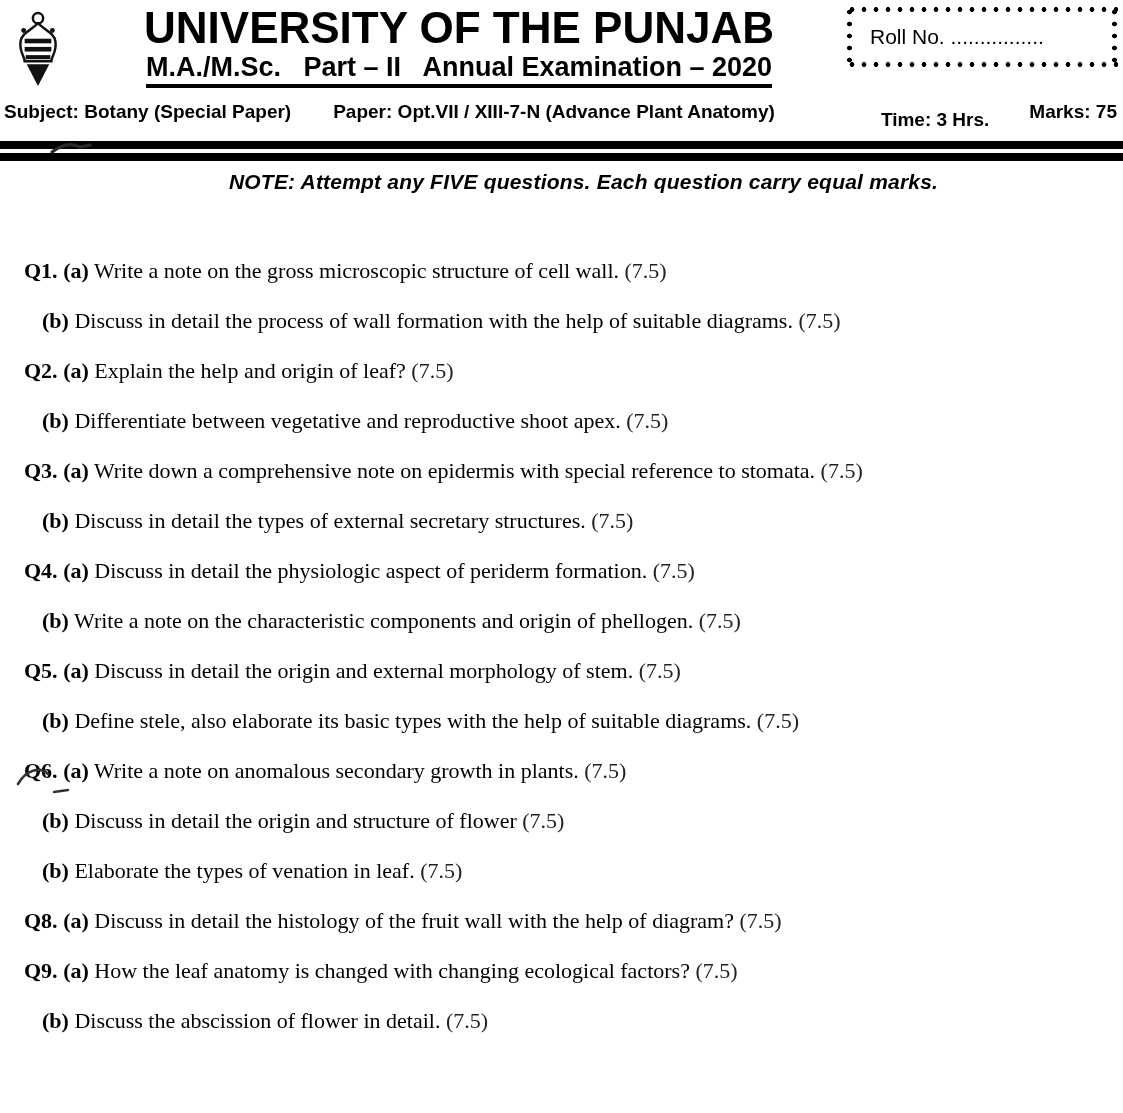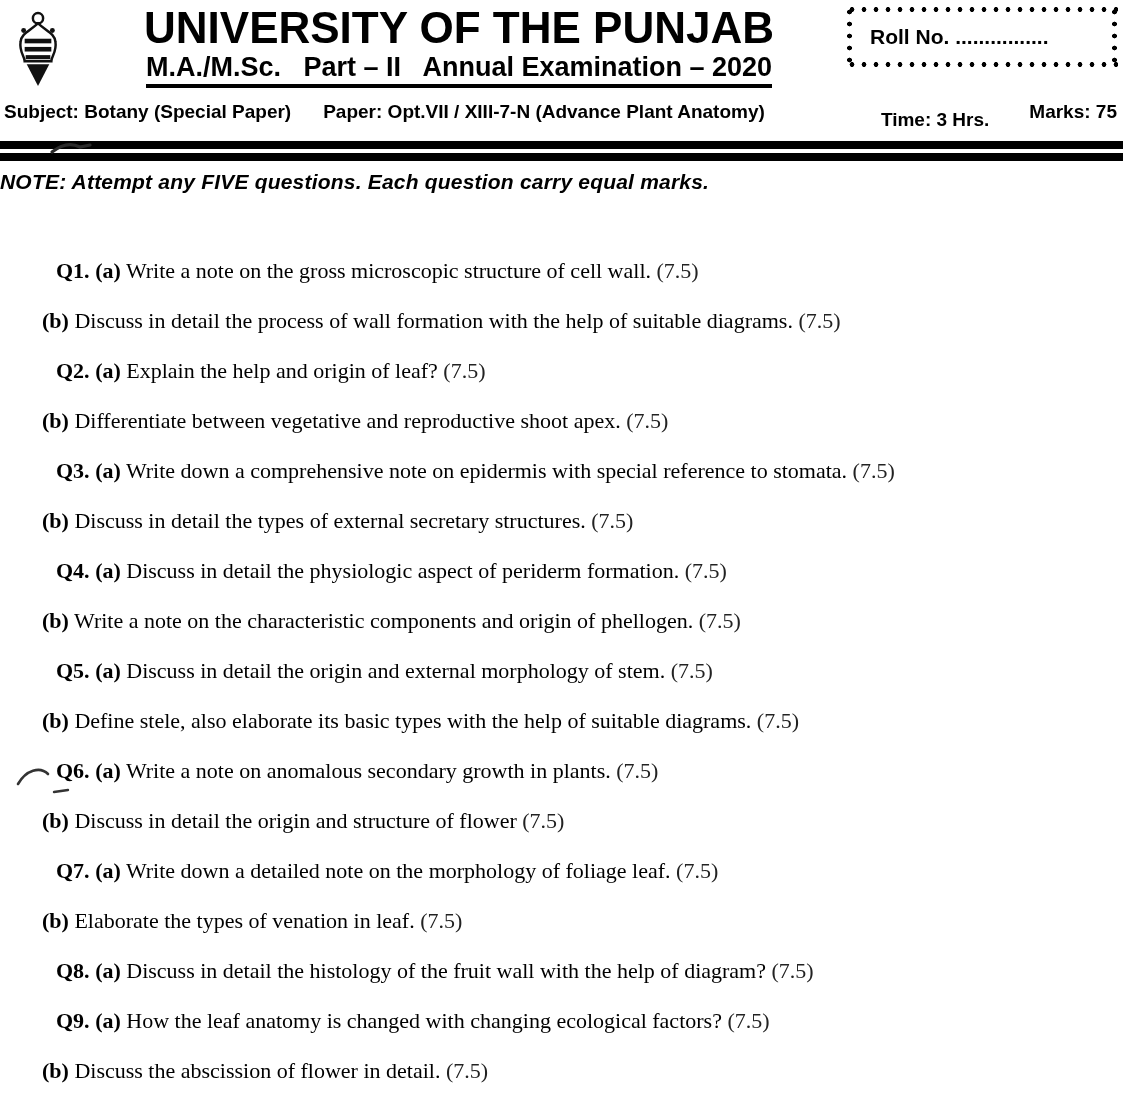--- a/index.html
+++ b/index.html
@@ -59,63 +59,64 @@
       radial-gradient(circle, #000 2.1px, transparent 2.7px),
       radial-gradient(circle, #000 2.1px, transparent 2.7px),
       radial-gradient(circle, #000 2.1px, transparent 2.7px),
       radial-gradient(circle, #000 2.1px, transparent 2.7px);
     background-size: 12px 7px, 12px 7px, 7px 12px, 7px 12px;
     background-position: 0 0, 0 100%, 0 0, 100% 0;
     background-repeat: repeat-x, repeat-x, repeat-y, repeat-y;
   }
   .roll-text {
     font-size: 21px;
-    font-weight: bold;
+    font-weight: normal;
     padding-left: 24px;
     white-space: pre;
   }
 
   
   .meta-row {
     display: flex;
     align-items: flex-start;
     font-size: 19px;
     font-weight: bold;
     padding: 7px 6px 5px 4px;
     white-space: nowrap;
   }
-  .meta-paper { margin-left: 32px; }
+  .meta-paper { margin-left: 42px; }
   .meta-time  { margin-left: auto; margin-top: 8px; }
   .meta-marks { margin-left: 40px; }
 
   
   .rules { margin-top: 5px; }
   .rule-bar { height: 8px; background: #000; }
   .rule-gap { height: 4px; background: #fff; }
 
   
   .note-line {
     margin-top: 9px;
-    text-align: left;
+    text-align: center;
     font-size: 21px;
     font-weight: bold;
     font-style: italic;
     letter-spacing: 0.2px;
+    margin-left: 44px;
   }
 
   
   .questions {
     margin-top: 62px;
     font-family: "Liberation Serif", serif;
     font-size: 22px;
   }
   .q-line {
     line-height: 30px;
     margin-bottom: 20px;
-    padding-left: 56px;
+    padding-left: 24px;
     white-space: nowrap;
   }
   .q-line.part-b { padding-left: 42px; }
   .q-bold { font-weight: bold; }
   .q-marks { color: #222; }
 
   
   .pen-mark { position: absolute; pointer-events: none; }
   .pen-mark-1 { left: 44px; top: 136px; }
   .pen-mark-2 { left: 10px; top: 762px; }
@@ -189,21 +190,20 @@
 
     <div class="q-line part-a"><span class="q-bold">Q4.</span> <span class="q-bold">(a)</span> <span class="q-text">Discuss in detail the physiologic aspect of periderm formation.</span> <span class="q-marks">(7.5)</span></div>
     <div class="q-line part-b"><span class="q-bold">(b)</span> <span class="q-text">Write a note on the characteristic components and origin of phellogen.</span> <span class="q-marks">(7.5)</span></div>
 
     <div class="q-line part-a"><span class="q-bold">Q5.</span> <span class="q-bold">(a)</span> <span class="q-text">Discuss in detail the origin and external morphology of stem.</span> <span class="q-marks">(7.5)</span></div>
     <div class="q-line part-b"><span class="q-bold">(b)</span> <span class="q-text">Define stele, also elaborate its basic types with the help of suitable diagrams.</span> <span class="q-marks">(7.5)</span></div>
 
     <div class="q-line part-a"><span class="q-bold">Q6.</span> <span class="q-bold">(a)</span> <span class="q-text">Write a note on anomalous secondary growth in plants.</span> <span class="q-marks">(7.5)</span></div>
     <div class="q-line part-b"><span class="q-bold">(b)</span> <span class="q-text">Discuss in detail the origin and structure of flower</span> <span class="q-marks">(7.5)</span></div>
 
-    <div class="q-line part-a"><span class="q-bold">Q7.</span> <span class="q-bold">(a)</span> <span class="q-text">Write down a detailed note on the morphology of foliage leaf.</span> <span class="q-marks">(7.5)</span></div>
     <div class="q-line part-b"><span class="q-bold">(b)</span> <span class="q-text">Elaborate the types of venation in leaf.</span> <span class="q-marks">(7.5)</span></div>
 
     <div class="q-line part-a"><span class="q-bold">Q8.</span> <span class="q-bold">(a)</span> <span class="q-text">Discuss in detail the histology of the fruit wall with the help of diagram?</span> <span class="q-marks">(7.5)</span></div>
 
     <div class="q-line part-a"><span class="q-bold">Q9.</span> <span class="q-bold">(a)</span> <span class="q-text">How the leaf anatomy is changed with changing ecological factors?</span> <span class="q-marks">(7.5)</span></div>
     <div class="q-line part-b"><span class="q-bold">(b)</span> <span class="q-text">Discuss the abscission of flower in detail.</span> <span class="q-marks">(7.5)</span></div>
 
   </div>
 </div>
 

